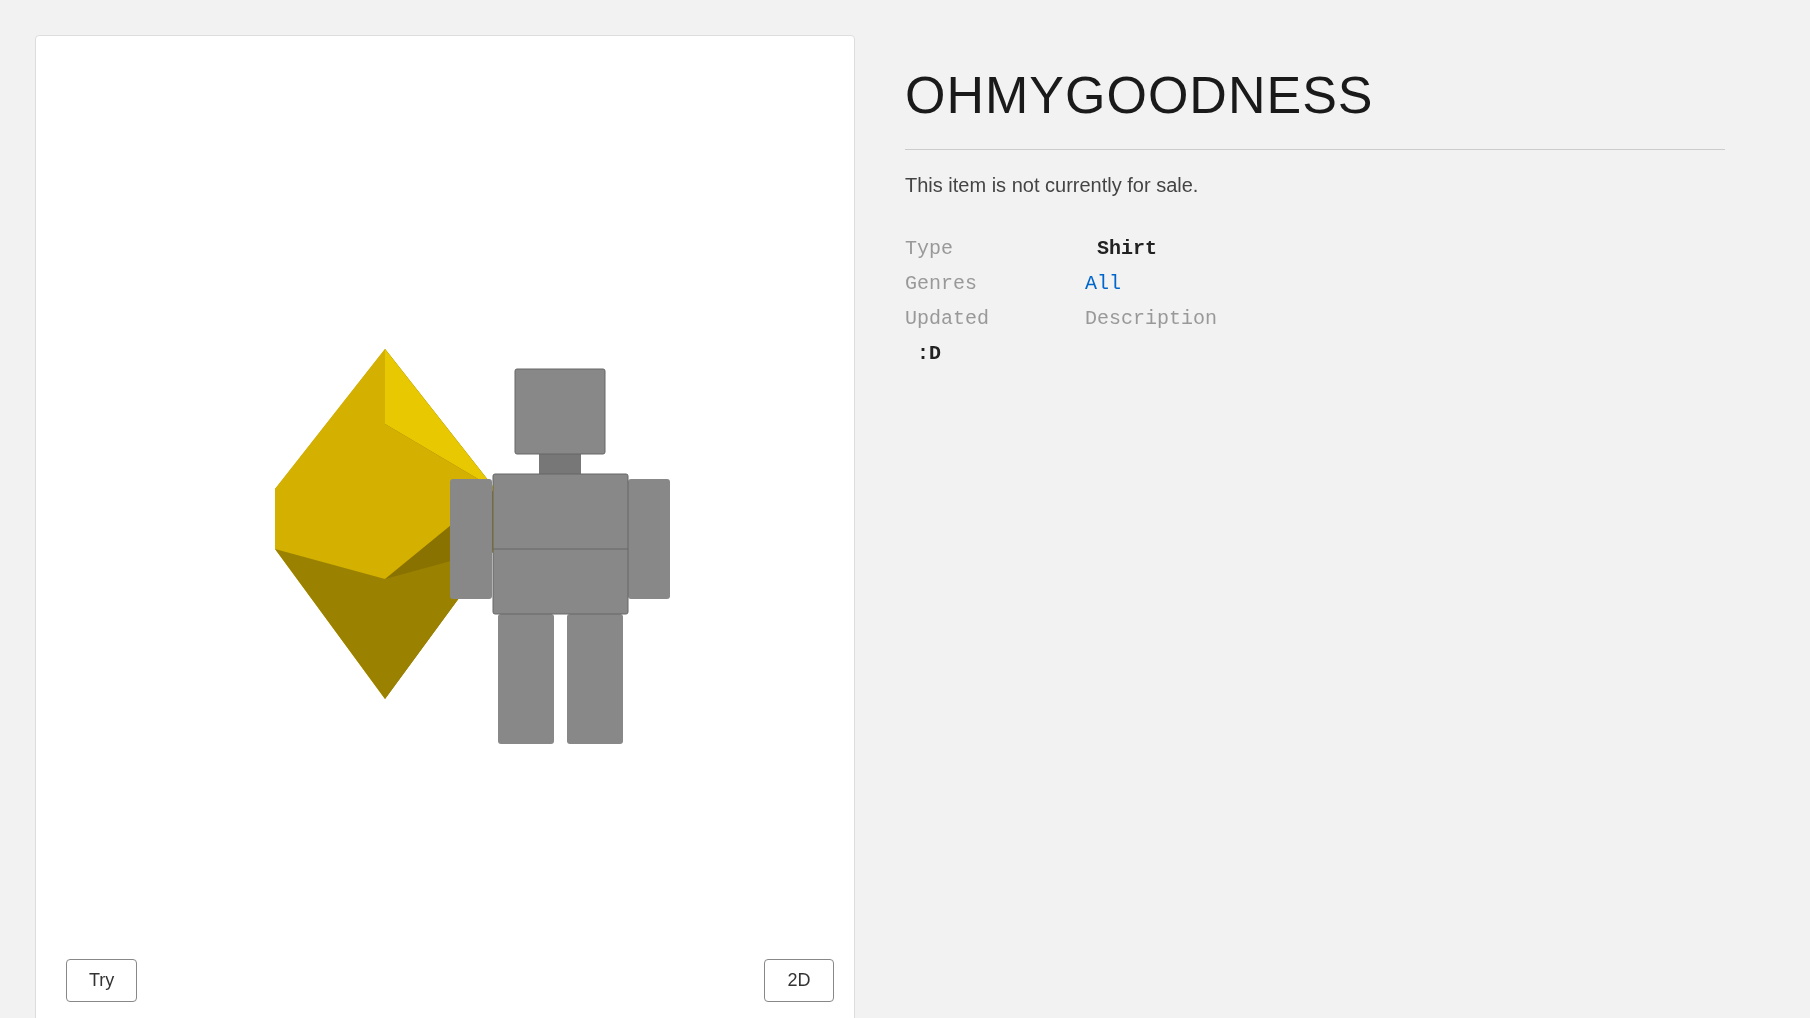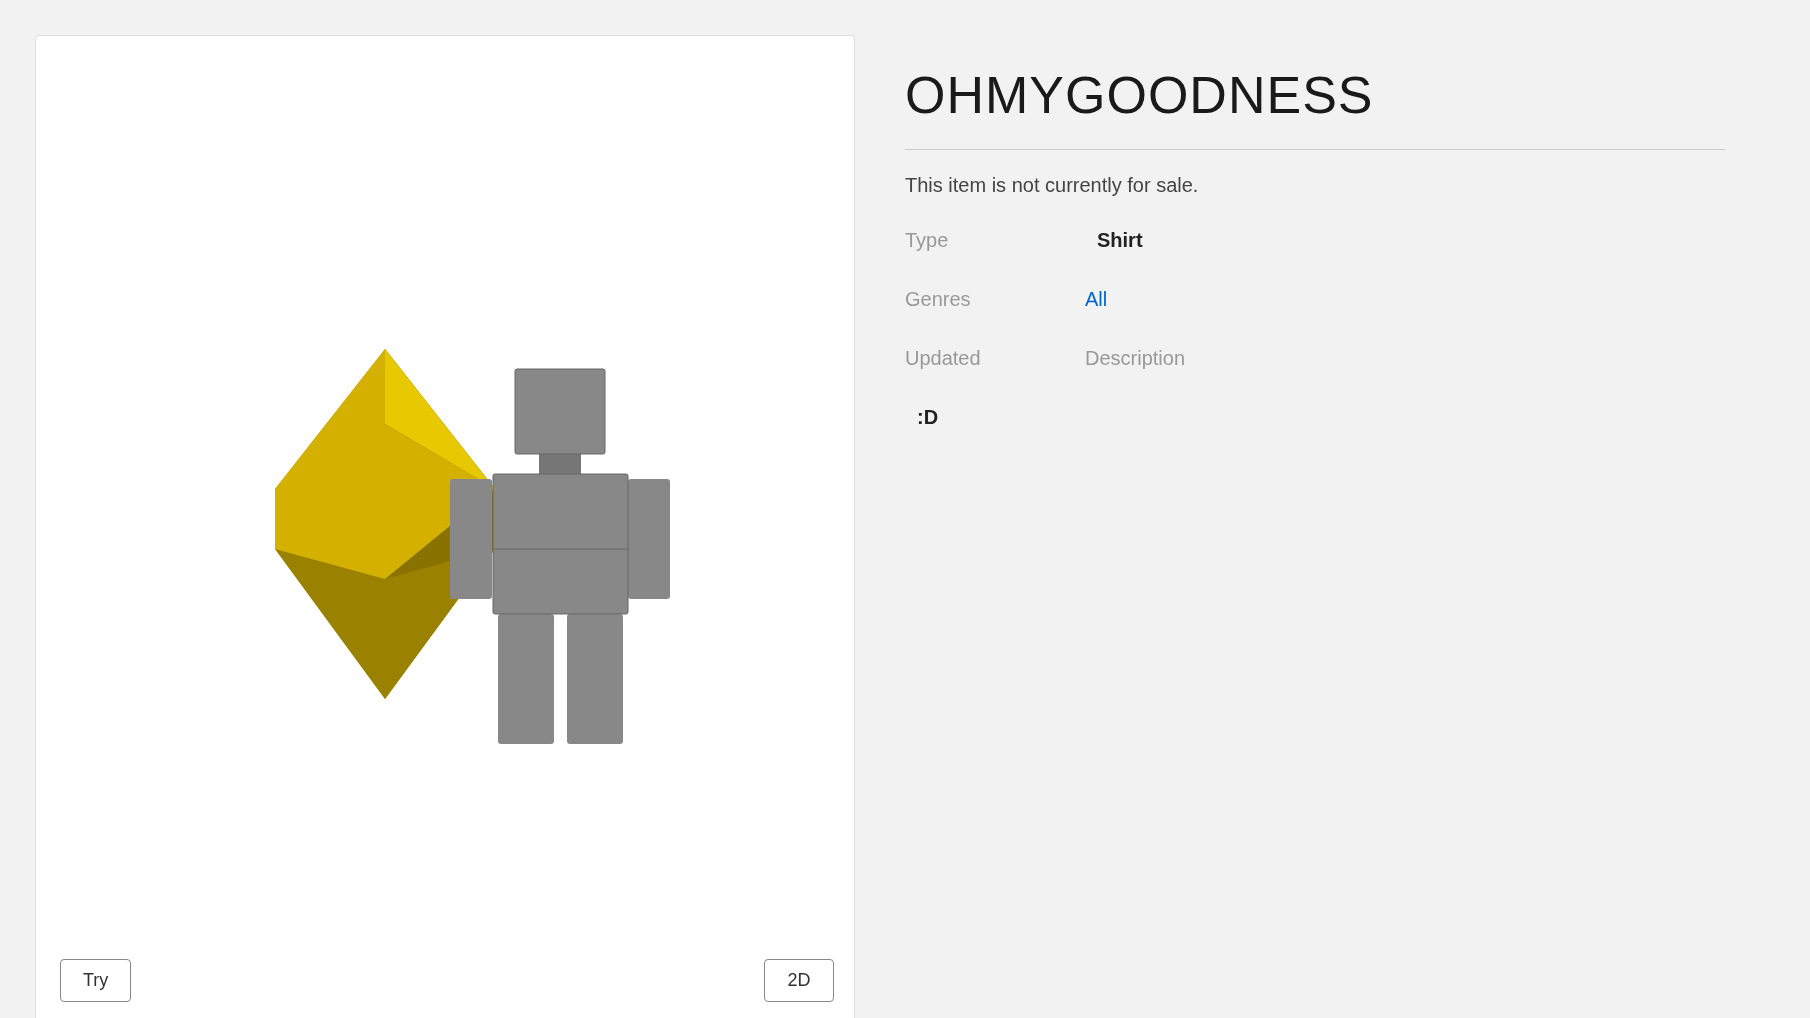--- a/index.html
+++ b/index.html
@@ -57,21 +57,21 @@
       height: 550px;
       position: relative;
       display: flex;
       align-items: center;
       justify-content: center;
     }
 
     .button-row {
       position: absolute;
       bottom: 20px;
-      left: 24px;
+      left: 30px;
       right: 20px;
       display: flex;
       justify-content: space-between;
       align-items: center;
     }
 
     .action-button {
       border: 1.5px solid #888;
       background: #ffffff;
       border-radius: 4px;
@@ -114,28 +114,29 @@
 
     .divider {
       border: none;
       border-top: 1px solid #ccc;
       margin: 16px 0 24px 0;
     }
 
     .not-for-sale {
       font-size: 20px;
       color: #444;
-      margin-bottom: 32px;
+      margin-bottom: 40px;
     }
 
     .details-table {
       display: grid;
       grid-template-columns: 180px 1fr;
-      row-gap: 36px;
+      row-gap: 12px;
       align-items: baseline;
+      font-family: Liberation Mono, monospace;
     }
 
     .detail-label {
       font-size: 20px;
       color: #999;
       font-weight: normal;
     }
 
     .detail-value {
       font-size: 20px;

